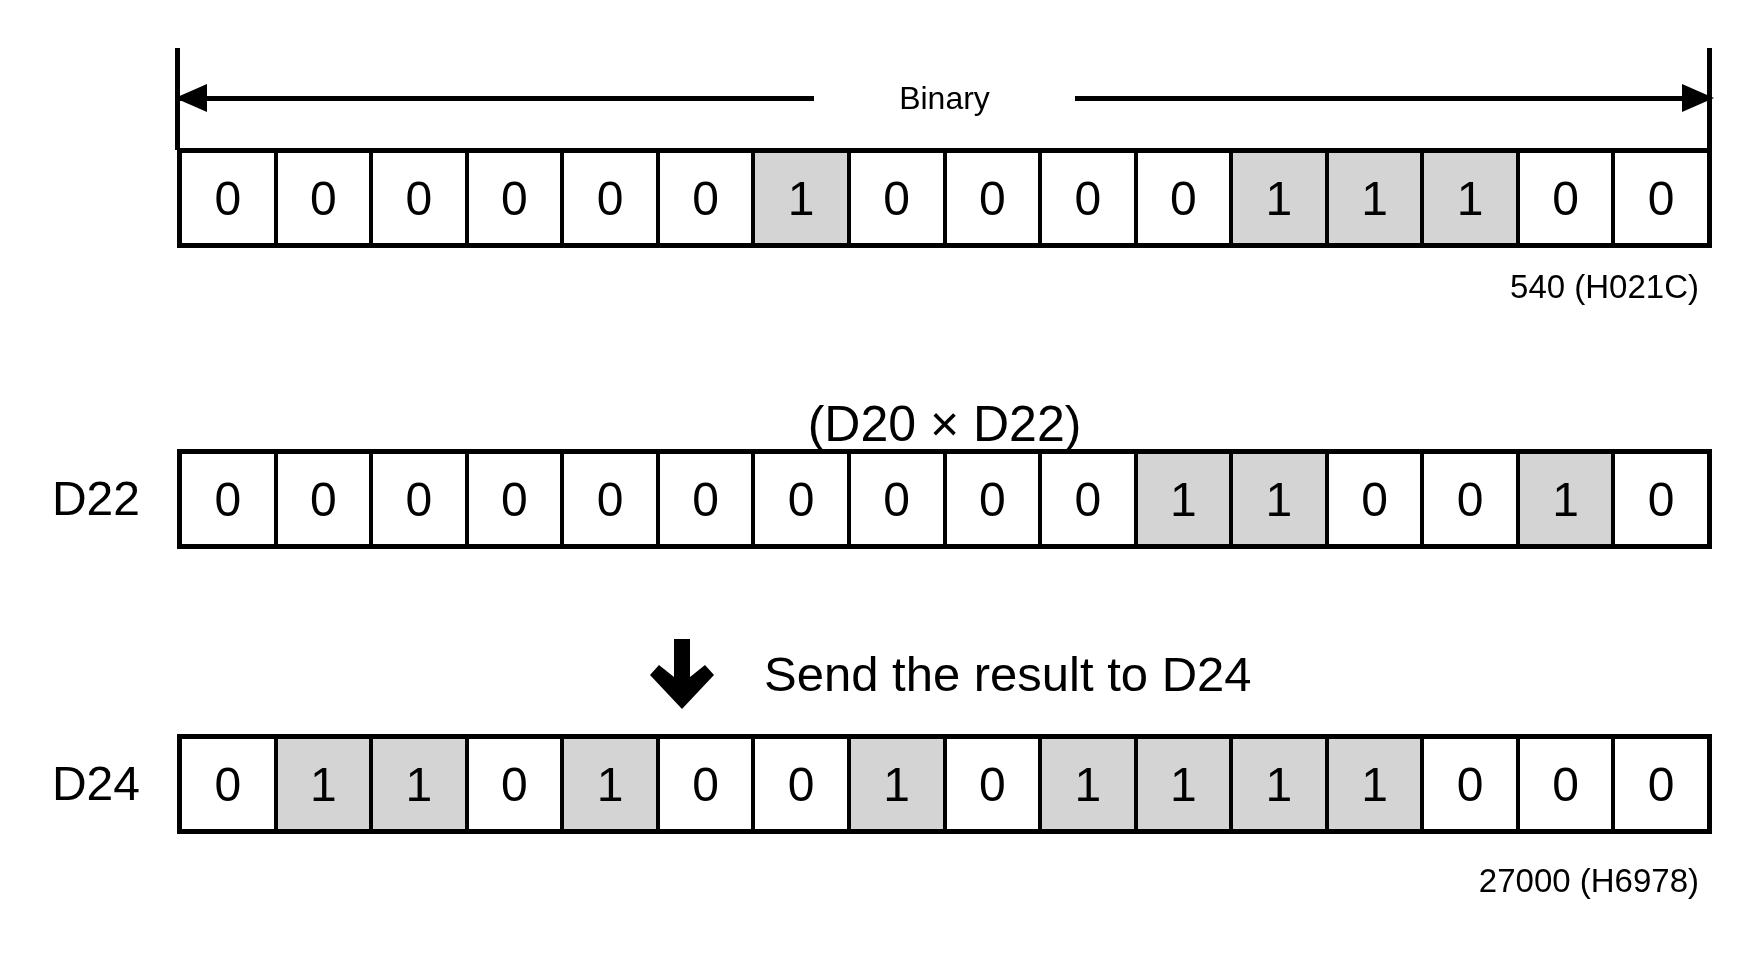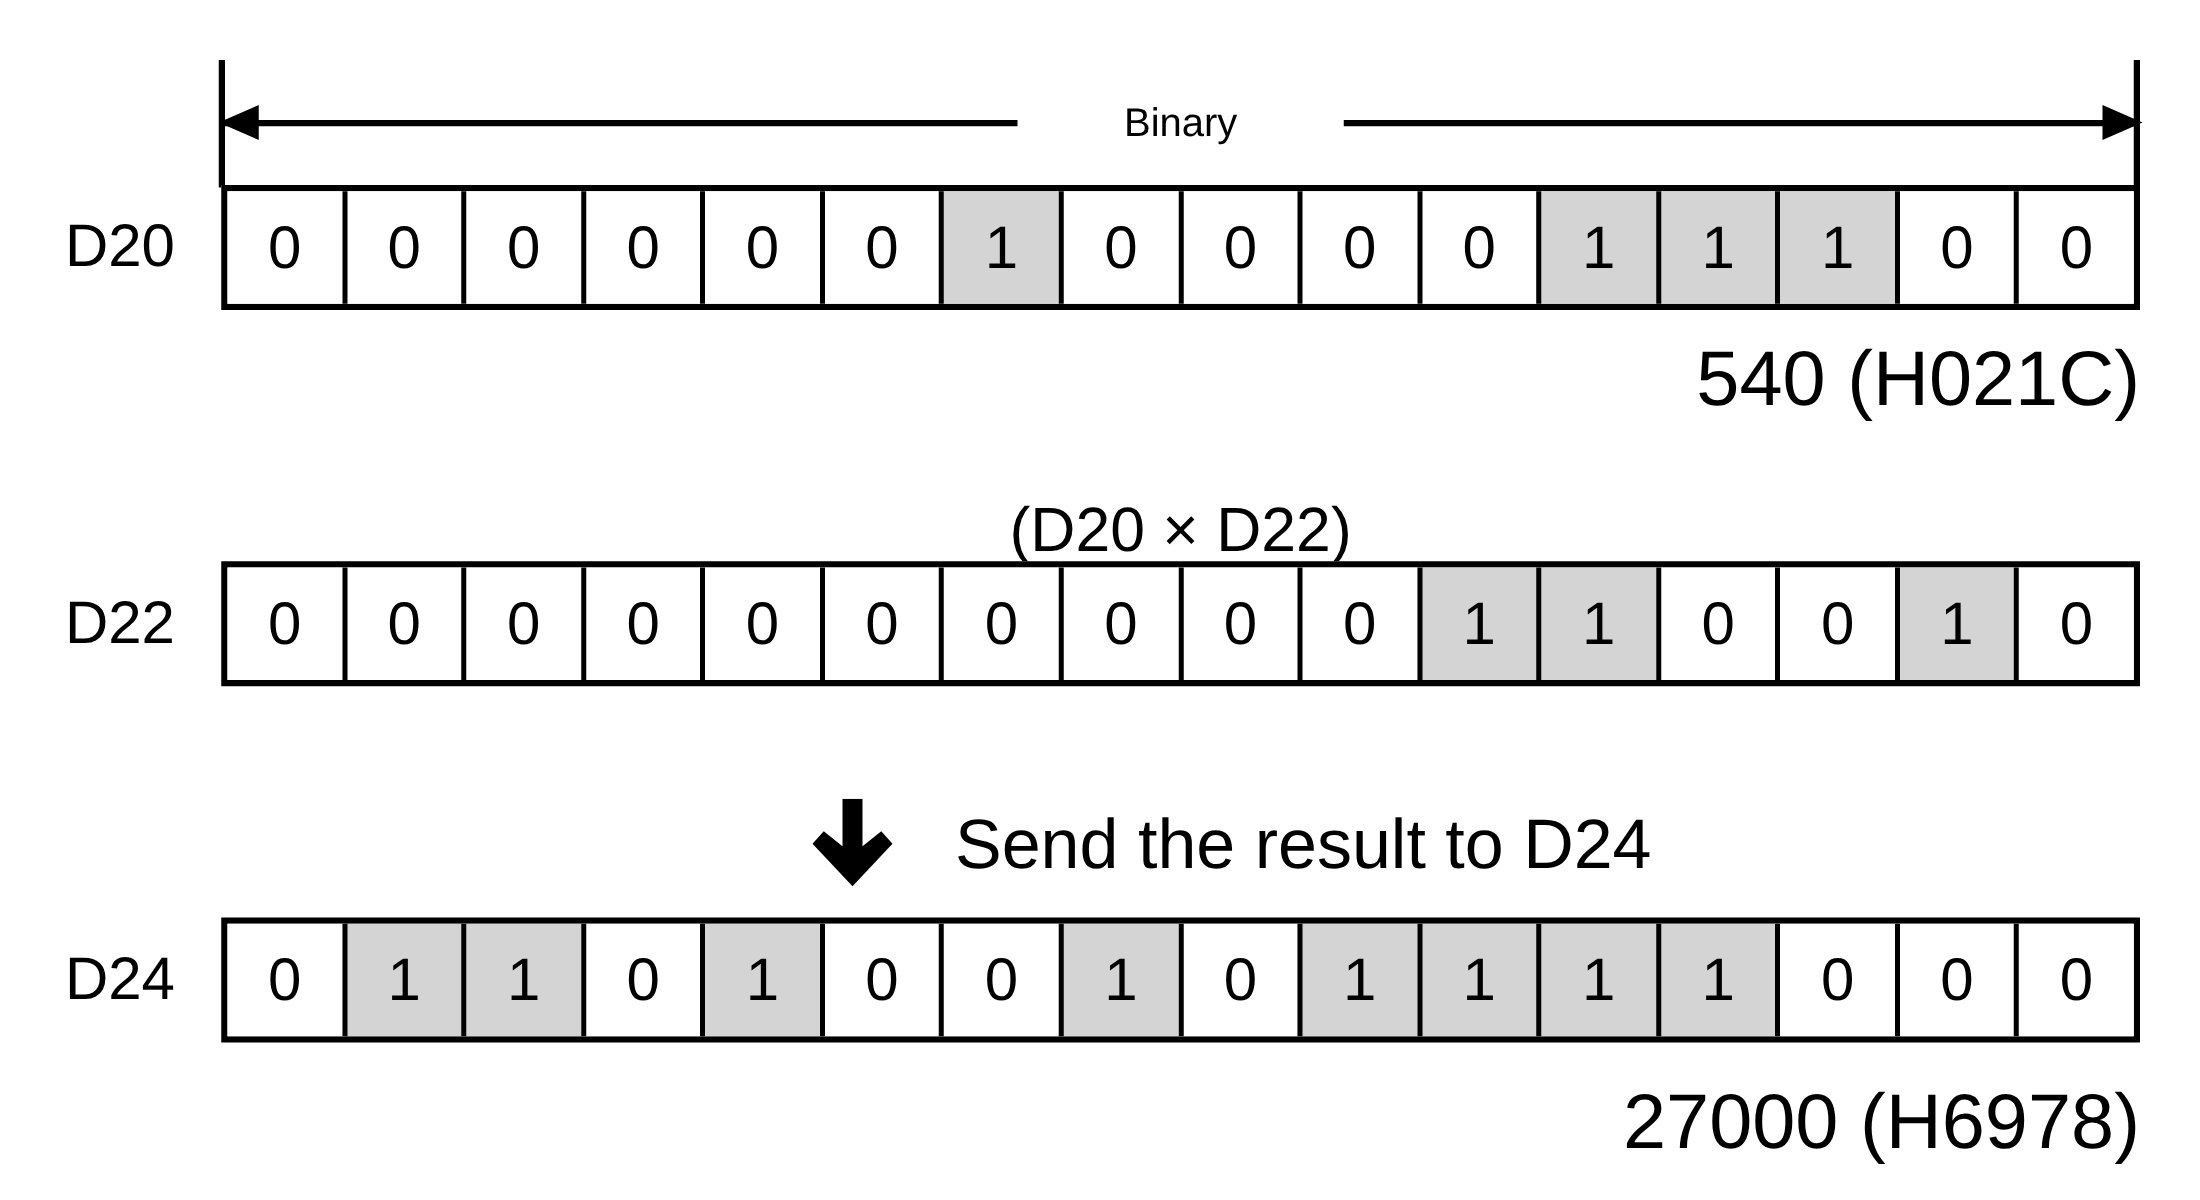--- a/index.html
+++ b/index.html
@@ -113,24 +113,24 @@
     justify-content: center;
     font-size: 48px;
     background: #ffffff;
   }
   .bit-cell:first-child { border-left: none; }
   .bit-cell.hi { background: #d4d4d4; }
 
   
   .value-label {
     position: absolute;
-    left: 177px;
+    left: 164px;
     width: 1535px;
     text-align: right;
-    font-size: 62px;
+    font-size: 33px;
     white-space: nowrap;
   }
   .value-label.v20 { top: 268px; }
   .value-label.v22 { top: 548px; }
   .value-label.v24 { top: 852px; margin-top: 10px; }
 
   .operation-label {
     position: absolute;
     left: 177px;
     width: 1535px;
@@ -150,40 +150,39 @@
     display: flex;
     align-items: center;
     gap: 48px;
   }
   .down-arrow {
     width: 68px;
     height: 70px;
     display: block;
   }
   .transfer-label {
-    font-size: 56px;
+    font-size: 49px;
     white-space: nowrap;
   }
 </style>
 </head>
 <body>
 
 <div class="canvas">
 
   <div class="range-tick left"></div>
   <div class="range-tick right"></div>
 
   <div class="binary-header">
     <div class="arrow-line left"></div>
     <div class="binary-label">Binary</div>
     <div class="arrow-line right"></div>
   </div>
 
   <div class="register-group d20">
-    <div class="register-label">D20</div>
     <div class="bit-cells">
         <div class="bit-cell">0</div>
         <div class="bit-cell">0</div>
         <div class="bit-cell">0</div>
         <div class="bit-cell">0</div>
         <div class="bit-cell">0</div>
         <div class="bit-cell">0</div>
         <div class="bit-cell hi" style="background: rgb(212, 212, 212);">1</div>
         <div class="bit-cell">0</div>
         <div class="bit-cell">0</div>

